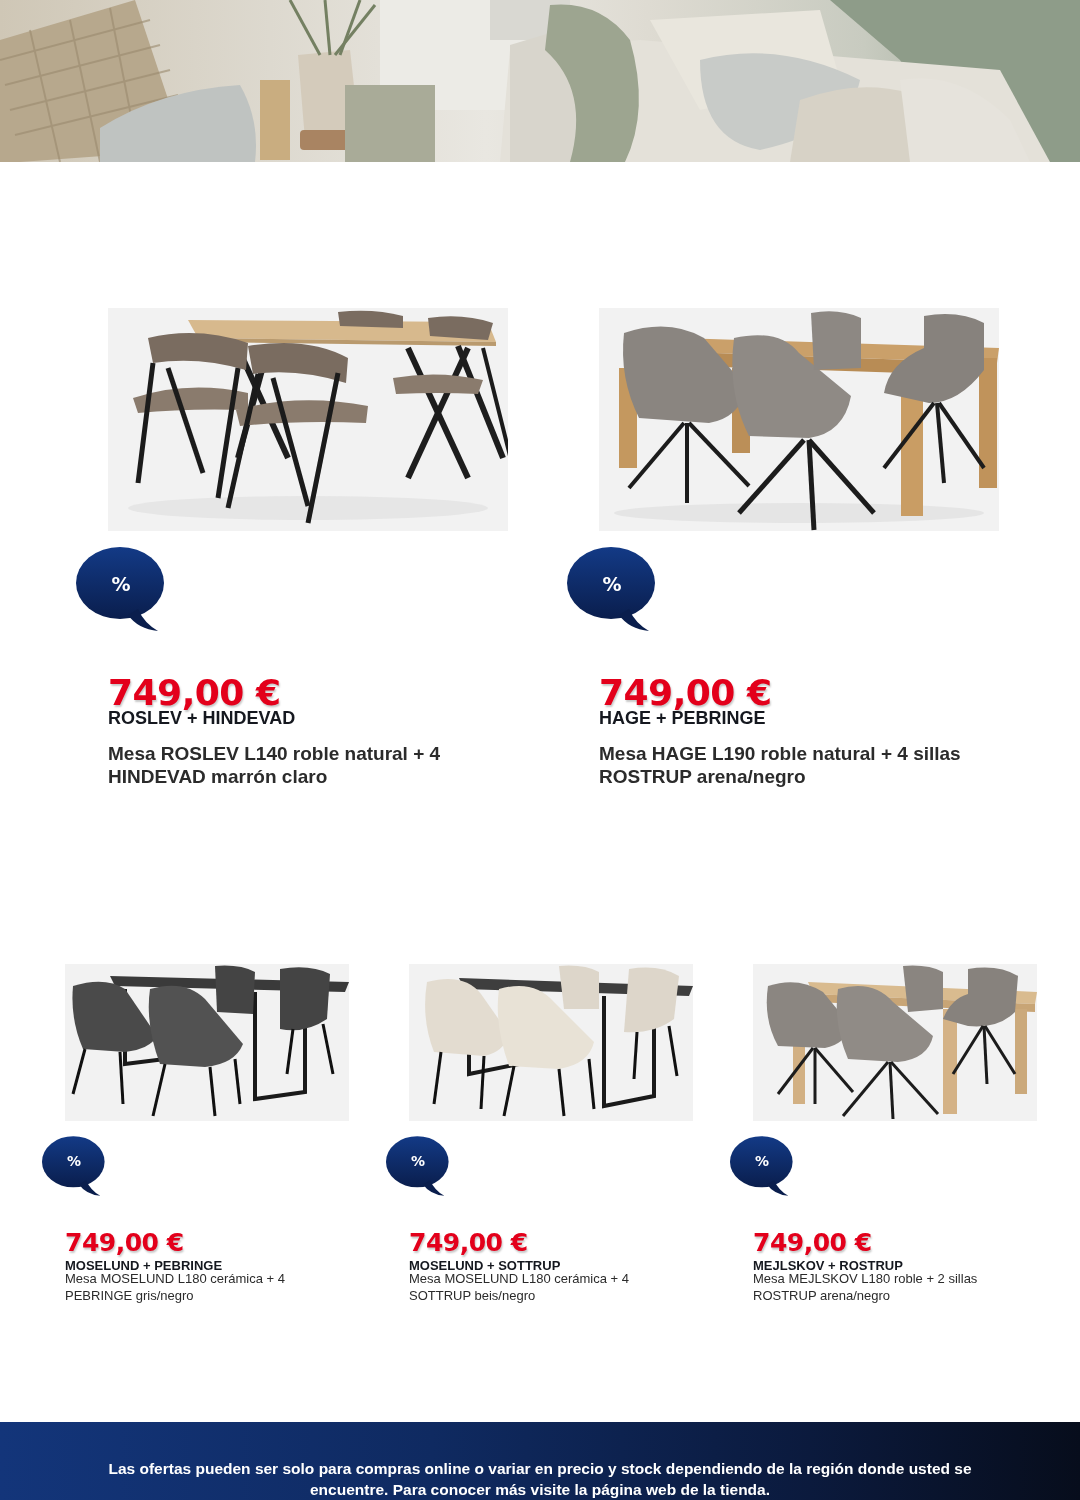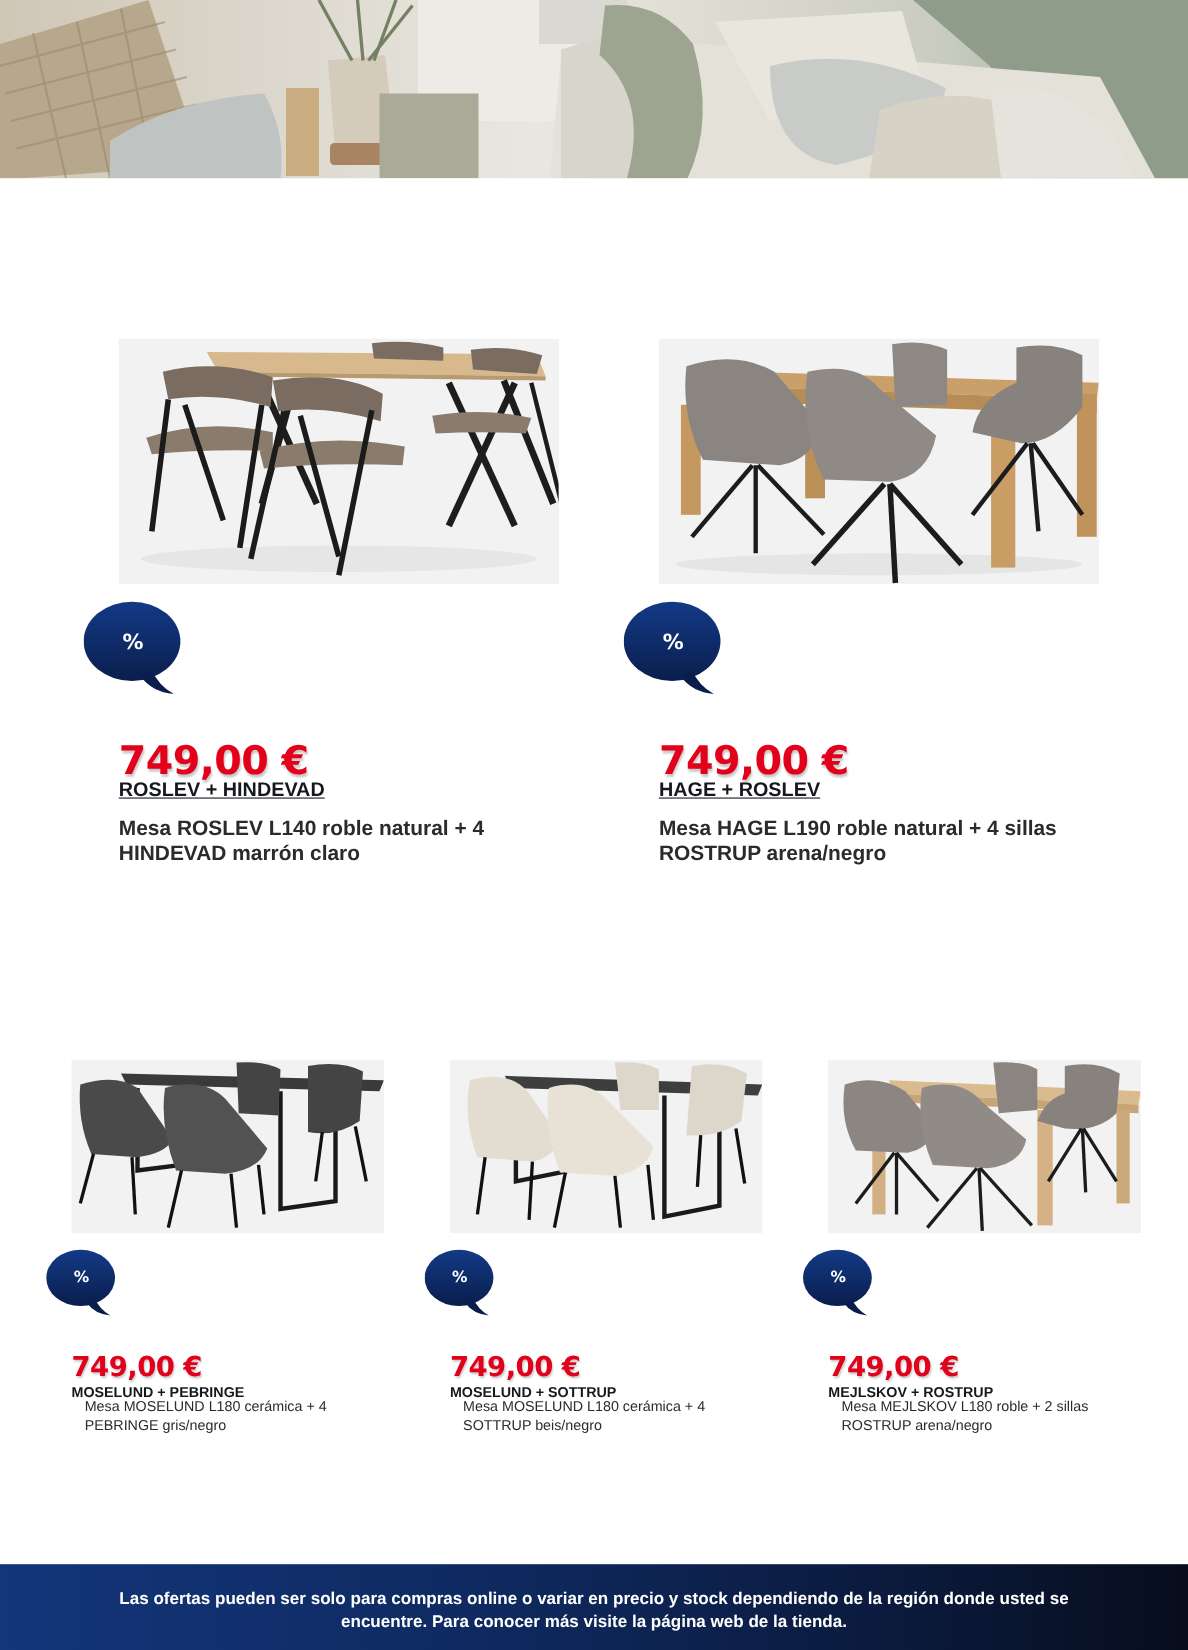--- a/index.html
+++ b/index.html
@@ -23,35 +23,35 @@
     white-space: nowrap; letter-spacing: -0.5px;
     text-shadow: 1px 2px 2px rgba(0,0,0,0.22), -1px -1px 0 #fff, 1px -1px 0 #fff; margin-top: 24px; }
   .name { position: absolute; font-weight: bold; color: #15181f; white-space: nowrap; }
   .desc { position: absolute; color: #2b2b2b; line-height: 1.25; }
 
   
   .big .img { left: 0; top: 0; width: 400px; height: 223px; }
   .big .bubble { left: -32px; top: 237px; width: 90px; height: 88px; }
   .big .bubble .pct { top: 28px; font-size: 19px; }
   .big .price { left: 0; top: 340px; font-size: 36px; }
-  .big .name { left: 0; top: 400px; font-size: 18px; text-decoration: underline; }
+  .big .name { left: 0; top: 400px; font-size: 18px; }
   .big .desc { left: 0; top: 434px; width: 380px; font-size: 19px; line-height: 23px; font-weight: bold; }
 
   
   .small .img { left: 0; top: 0; width: 284px; height: 157px; }
   .small .bubble { left: -23px; top: 170px; width: 64px; height: 64px; }
   .small .bubble .pct { top: 19px; font-size: 14px; }
   .small .price { left: 0; top: 240px; font-size: 25px; }
   .small .name { left: 0; top: 294px; font-size: 13px; }
-  .small .desc { left: 12px; top: 306px; width: 270px; font-size: 13px; line-height: 17px; }
+  .small .desc { left: 0; top: 306px; width: 270px; font-size: 13px; line-height: 17px; }
 
   
   .footer { position: absolute; left: 0; top: 1422px; width: 1080px; height: 78px;
     background: linear-gradient(90deg, #13357a 0%, #0f2a61 40%, #0b1a3d 75%, #070d1c 100%);
-    display: flex; align-items: center; justify-content: center; padding-top: 5px; }
+    display: flex; align-items: flex-end; justify-content: center; padding-top: 5px; }
   .footer p { color: #ffffff; font-weight: bold; font-size: 15.5px; line-height: 21px; text-align: center; width: 920px; }
 </style>
 </head>
 <body>
 
 <div class="hero">
   <svg width="1080" height="162" viewBox="0 0 1080 162">
 
     <rect x="380" y="0" width="150" height="110" fill="#ecebe6"></rect>
     <rect x="490" y="0" width="80" height="40" fill="#d9d8d2"></rect>
@@ -195,21 +195,21 @@
             <stop offset="0" stop-color="#133a86"></stop>
             <stop offset="1" stop-color="#0a1e4d"></stop>
           </linearGradient>
         </defs>
       <ellipse cx="44" cy="38" rx="44" ry="36" fill="url(#bg2)"></ellipse>
       <path d="M62,64 Q68,78 82,86 Q62,84 52,70 Z" fill="#0a1e4d"></path>
     </svg>
     <div class="pct">%</div>
   </div>
   <div class="price">749,00 €</div>
-  <div class="name">HAGE + ROSLEV</div>
+  <div class="name">HAGE + PEBRINGE</div>
   <div class="desc">Mesa HAGE L190 roble natural + 4 sillas ROSTRUP arena/negro</div>
 </div>
 
 <div class="card small" style="left:65px; top:964px;">
   <div class="img">
     <svg viewBox="0 0 284 157">
       <rect width="284" height="157" fill="#f2f2f2"></rect>
       <polygon points="45,12 284,18 280,28 50,22" fill="#3a3a3a"></polygon>
       <g stroke="#1a1a1a" stroke-width="4" fill="none">
         <path d="M190,28 L190,135 L240,128 L240,28"></path>

